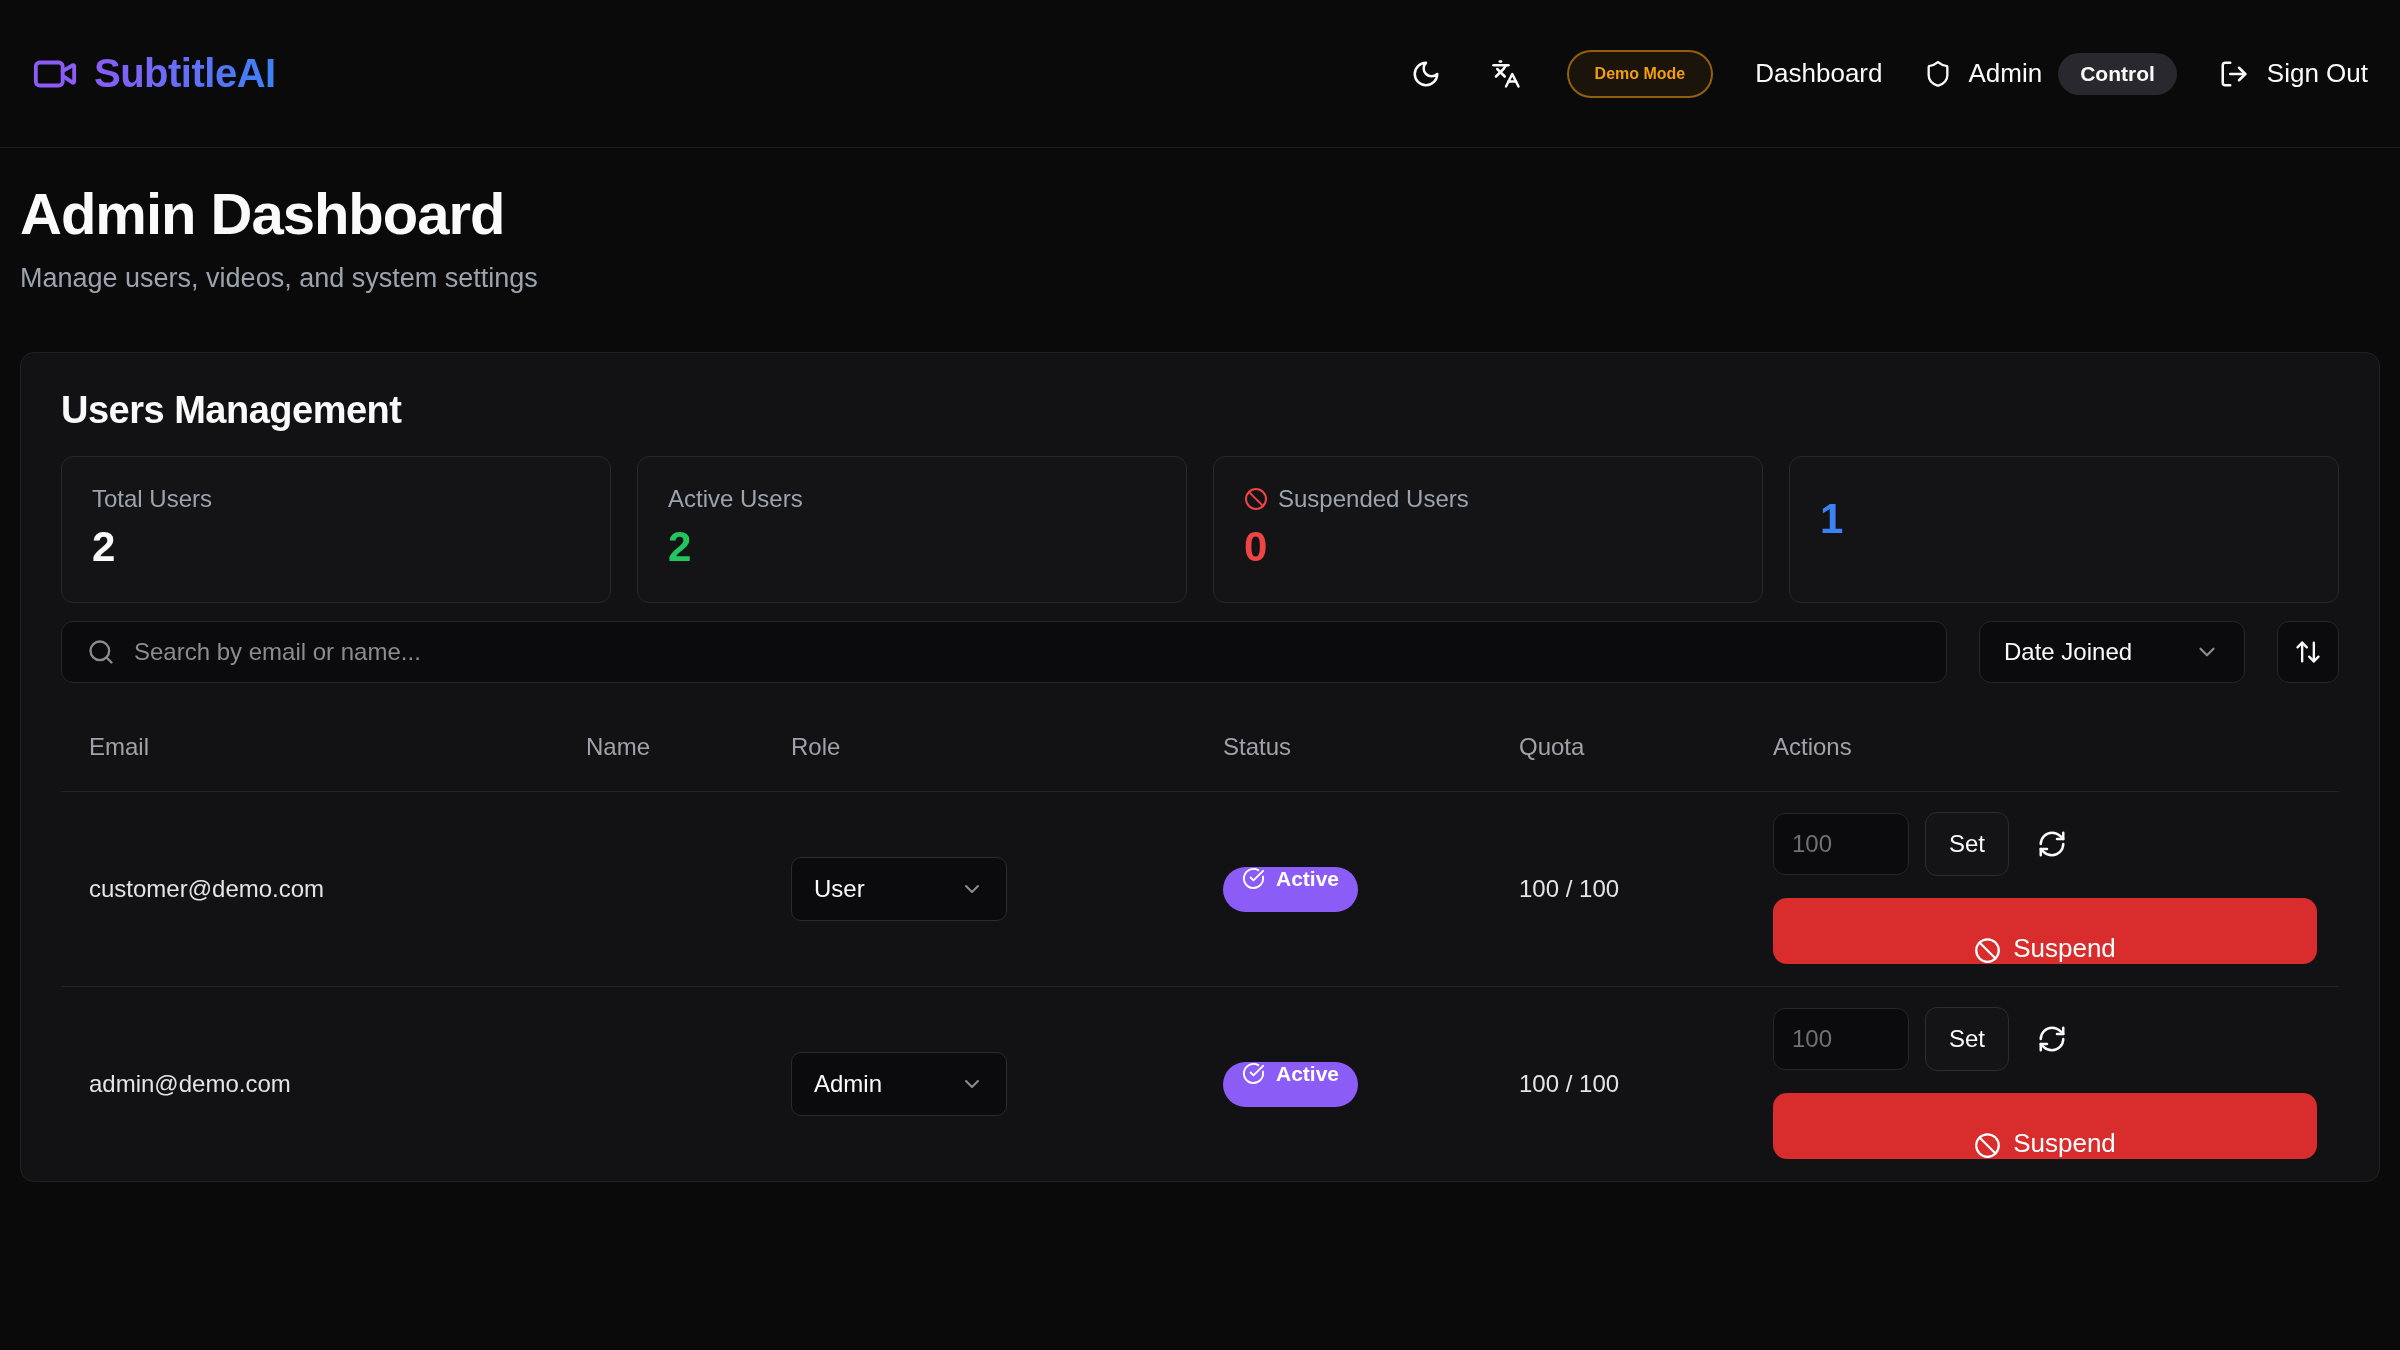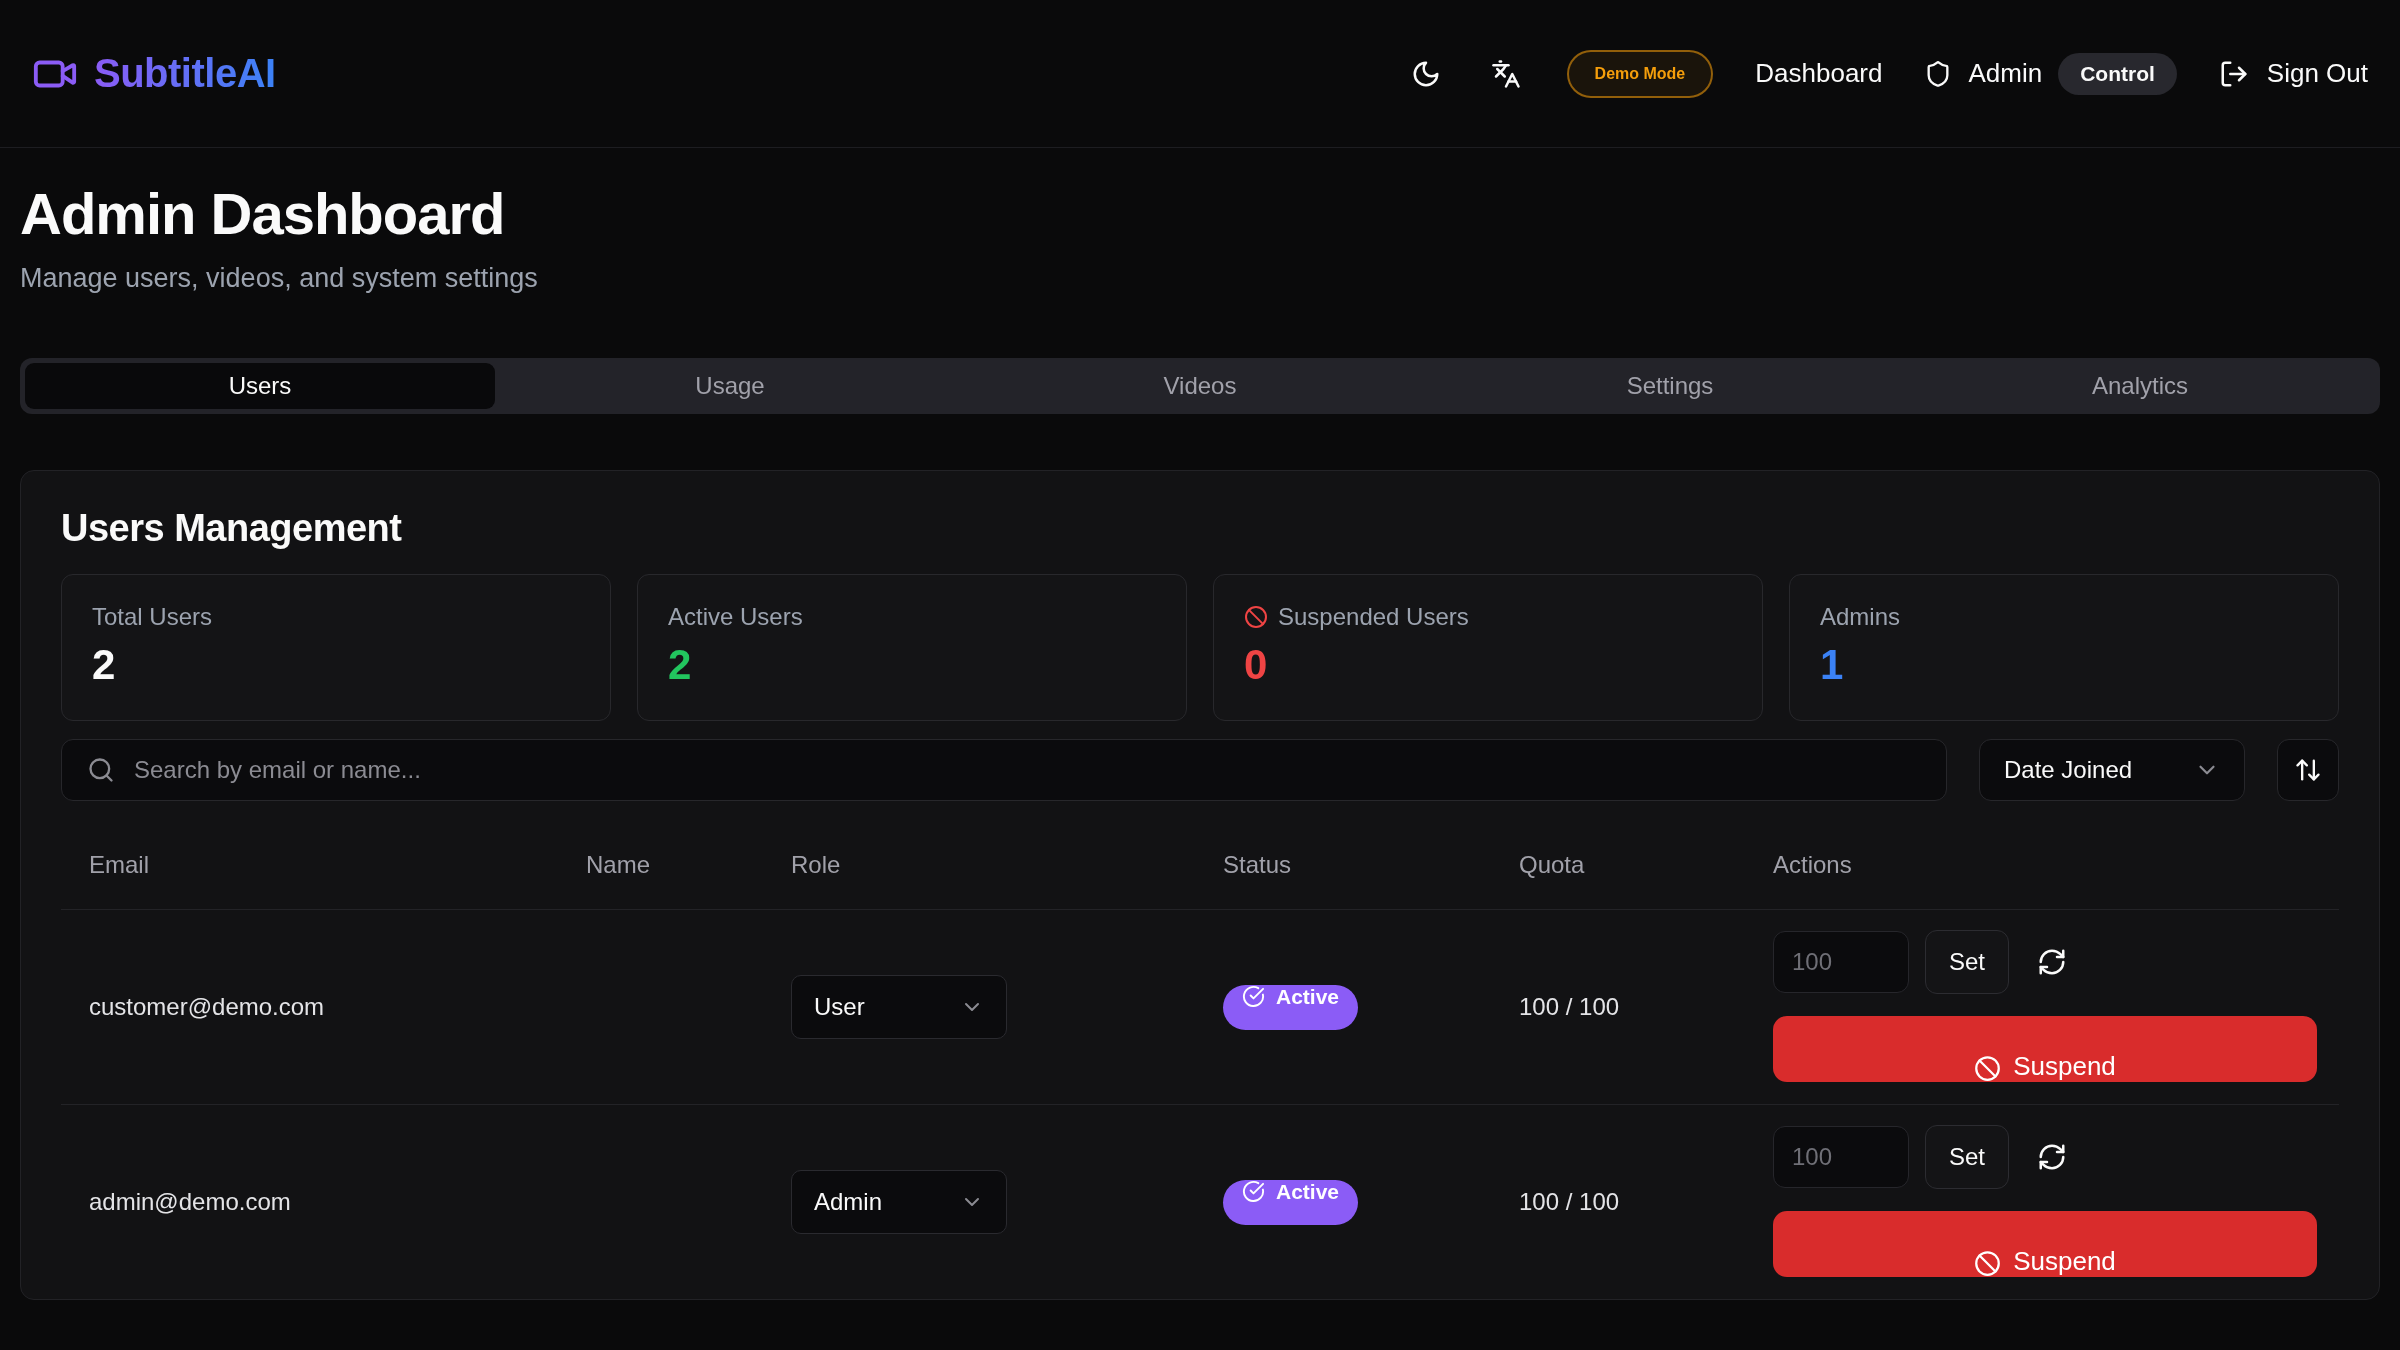--- a/index.html
+++ b/index.html
@@ -209,27 +209,20 @@
   </div>
 </header>
 
 <main class="main">
 
   <section class="hero">
     <h1>Admin Dashboard</h1>
     <p>Manage users, videos, and system settings</p>
   </section>
 
-  <nav class="tabs">
-    <button class="tab active">Users</button>
-    <button class="tab">Usage</button>
-    <button class="tab">Videos</button>
-    <button class="tab">Settings</button>
-    <button class="tab">Analytics</button>
-  </nav>
 
   <section class="card">
     <h2>Users Management</h2>
 
     <div class="stats">
       <div class="stat">
         <div class="stat-label">Total Users</div>
         <div class="stat-value v-white">2</div>
       </div>
       <div class="stat">
@@ -242,21 +235,20 @@
             <svg width="24" height="24" viewBox="0 0 24 24" fill="none" stroke="currentColor" stroke-width="2" stroke-linecap="round" stroke-linejoin="round">
               <circle cx="12" cy="12" r="10"></circle>
                 <path d="m4.9 4.9 14.2 14.2"></path>
             </svg>
           </span>
           <span>Suspended Users</span>
         </div>
         <div class="stat-value v-red">0</div>
       </div>
       <div class="stat">
-        <div class="stat-label">Admins</div>
         <div class="stat-value v-blue">1</div>
       </div>
     </div>
 
     <div class="filters">
       <div class="search-wrap">
         <span class="search-icon">
           <svg width="28" height="28" viewBox="0 0 24 24" fill="none" stroke="currentColor" stroke-width="2" stroke-linecap="round" stroke-linejoin="round">
             <circle cx="11" cy="11" r="8"></circle>
               <path d="m21 21-4.3-4.3"></path>

